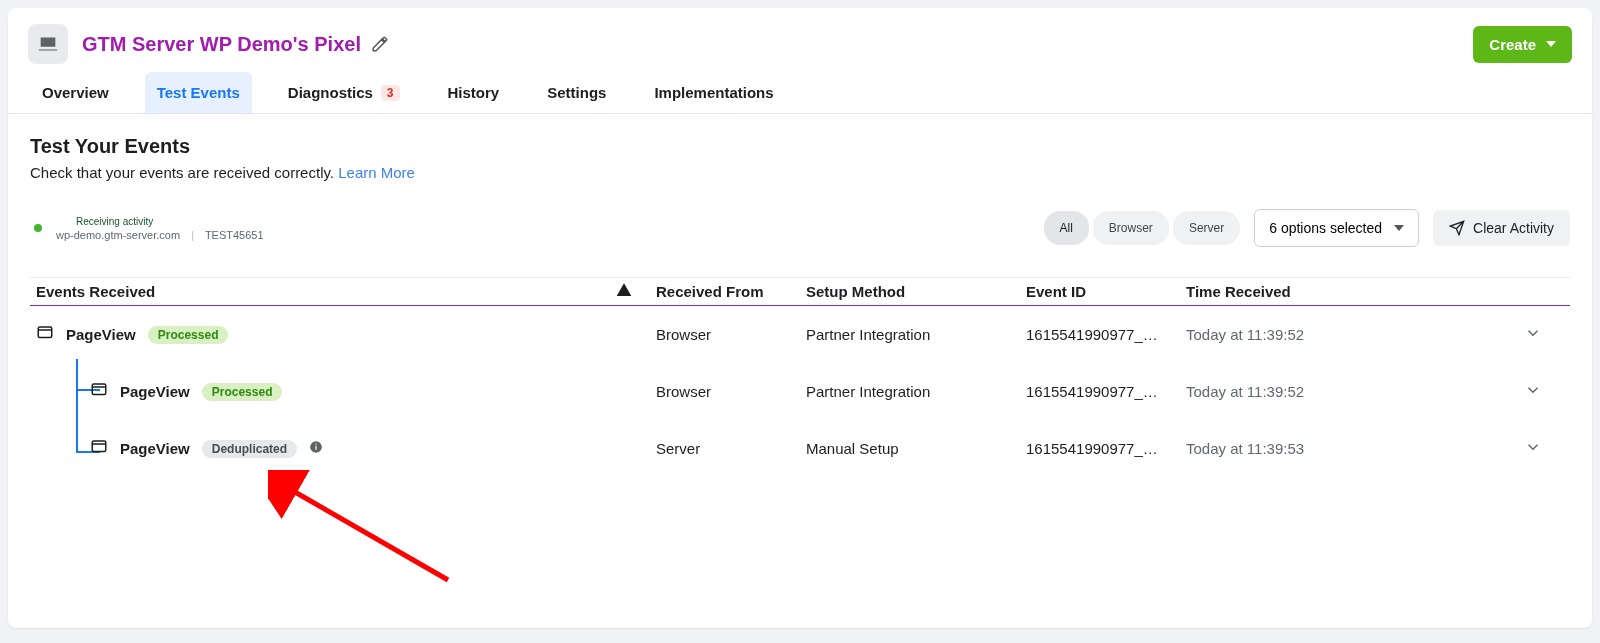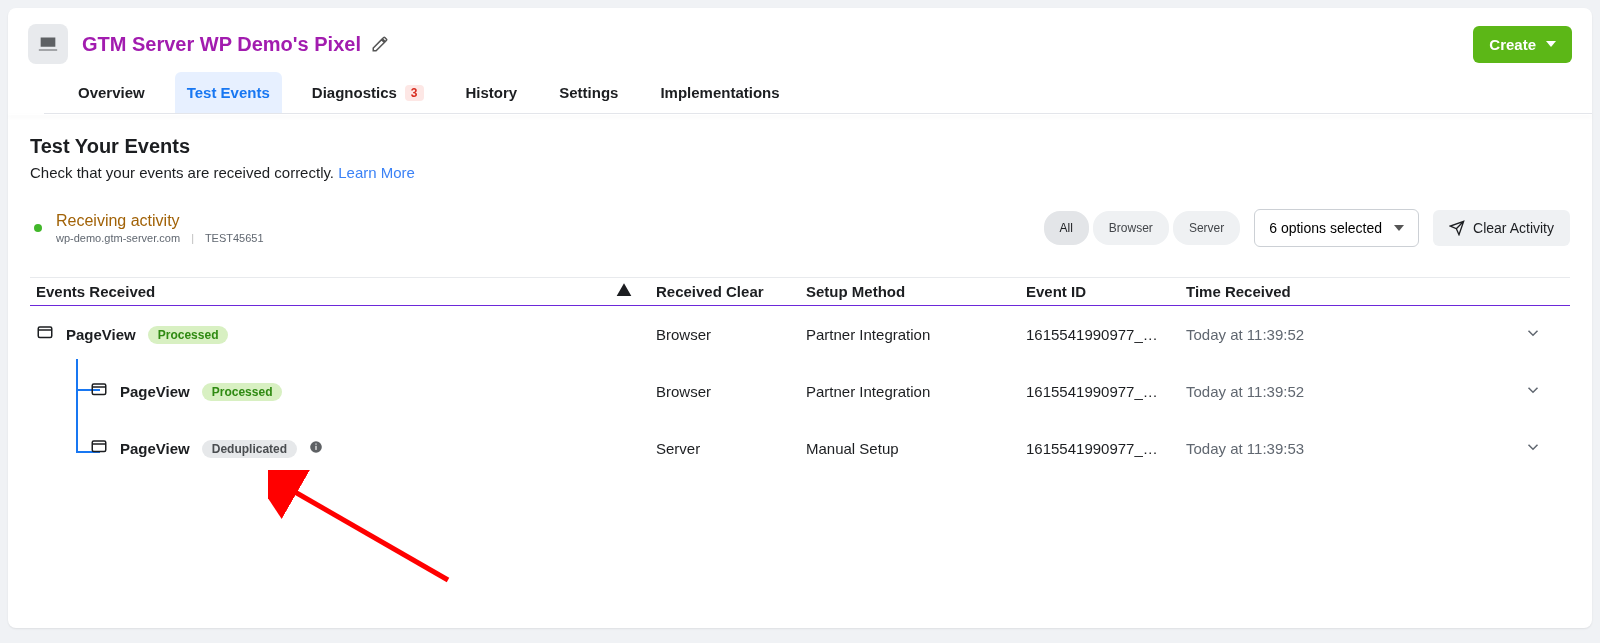--- a/index.html
+++ b/index.html
@@ -54,25 +54,24 @@
       display: inline-flex;
       align-items: center;
       gap: 10px;
       cursor: pointer;
     }
     .create-btn .caret { width: 0; height: 0; border-left: 5px solid transparent; border-right: 5px solid transparent; border-top: 6px solid #fff; }
 
     
     .tabs {
       display: flex;
-      gap: 18px;
+      gap: 24px;
       padding: 0 22px;
       border-bottom: 1px solid #e4e6eb;
       align-items: center;
-      margin-left: 36px;
     }
     .tab {
       padding: 12px 12px;
       font-size: 15px;
       font-weight: 600;
       color: #1c1e21;
       border-radius: 6px 6px 0 0;
       cursor: pointer;
       display: inline-flex;
       align-items: center;
@@ -112,21 +111,21 @@
     .activity-row {
       display: flex;
       align-items: center;
       margin-top: 28px;
       gap: 14px;
     }
     .pulse-dot {
       width: 8px; height: 8px; border-radius: 50%; background: #42b72a;
       margin-left: 4px;
     }
-    .activity-text .line1 { font-size: 16px; color: #a16207; }
+    .activity-text .line1 { font-size: 10px; color: #14532d; margin-left: 20px; }
     .activity-text .line2 { font-size: 11px; color: #606770; margin-top: 2px; }
     .activity-text .sep { margin: 0 8px; color: #bdbdbd; }
 
     .seg-group {
       display: inline-flex;
       border-radius: 6px;
       overflow: hidden;
       gap: 4px;
     }
     .seg-btn {
@@ -303,21 +302,21 @@
     </div>
 
     <div class="table">
       <div class="thead">
         <div>Events Received</div>
         <div class="warn">
           <svg viewBox="0 0 24 24">
               <path d="M12 2L1 21h22L12 2zm1 15h-2v2h2v-2zm0-7h-2v5h2v-5z"></path>
             </svg>
         </div>
-        <div>Received Clear</div>
+        <div>Received From</div>
         <div>Setup Method</div>
         <div>Event ID</div>
         <div>Time Received</div>
         <div></div>
       </div>
 
       <div class="trow">
         <div class="event-cell">
           <span class="browser-icon"><svg viewBox="0 0 24 24">
                 <rect x="3" y="4" width="18" height="14" rx="2"></rect>

